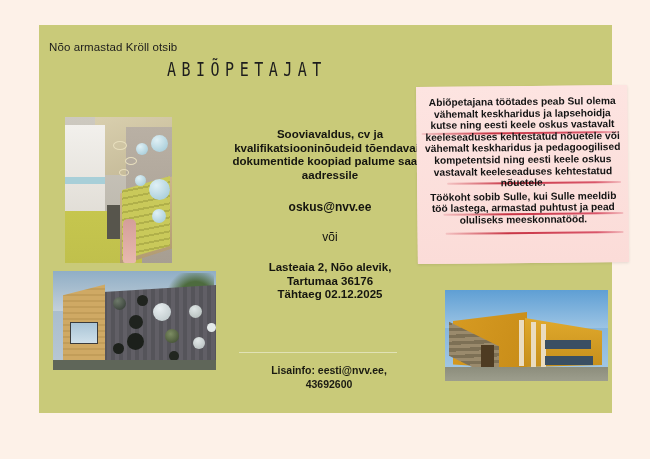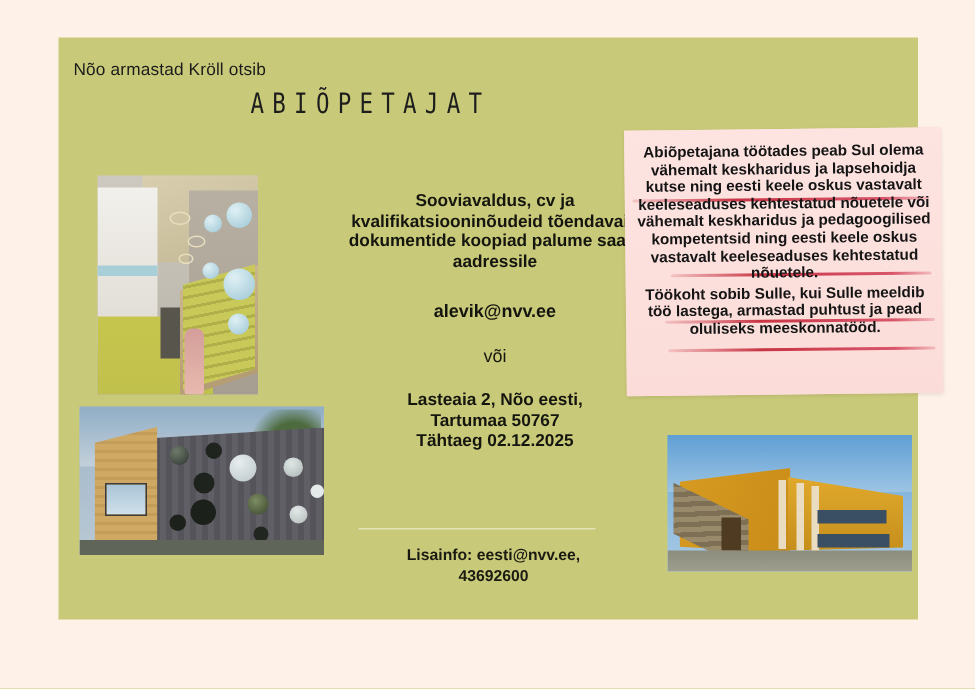--- a/index.html
+++ b/index.html
@@ -327,25 +327,25 @@
     <div class="circ" style="left:60px;  top:72px; width:11px; height:11px; background:#1d211c;"></div>
     <div class="circ" style="left:116px; top:80px; width:10px; height:10px; background:#222620;"></div>
     <div class="circ" style="left:136px; top:34px; width:13px; height:13px; background:radial-gradient(circle at 40% 30%,#dfe6e6,#aeb7b5);"></div>
     <div class="circ" style="left:140px; top:66px; width:12px; height:12px; background:radial-gradient(circle at 40% 30%,#e2e8e8,#b2baba);"></div>
     <div class="circ" style="left:154px; top:52px; width:9px;  height:9px;  background:#e4eaea;"></div>
     <div class="ground"></div>
   </div>
 
   <div id="center-col" data-interactable="false">
     <div class="blk" data-interactable="false">Sooviavaldus, cv ja kvalifikatsiooninõudeid tõendavaid dokumentide koopiad  palume saata aadressile</div>
-    <div class="email" data-interactable="true">alevik@nvv.ee</div>
+    <div class="email" data-interactable="true">oskus@nvv.ee</div>
     <div class="voi" data-interactable="false">või</div>
     <div class="addr">
-      <div data-interactable="false">Lasteaia 2, Nõo eesti,</div>
-      <div data-interactable="false">Tartumaa 50767</div>
+      <div data-interactable="false">Lasteaia 2, Nõo alevik,</div>
+      <div data-interactable="false">Tartumaa 36176</div>
       <div data-interactable="false">Tähtaeg 02.12.2025</div>
     </div>
   </div>
 
   <div id="divider" data-interactable="false"></div>
 
   <div id="footer-info" data-interactable="false">
     <div data-interactable="true">Lisainfo: eesti@nvv.ee,</div>
     <div data-interactable="false">43692600</div>
   </div>

